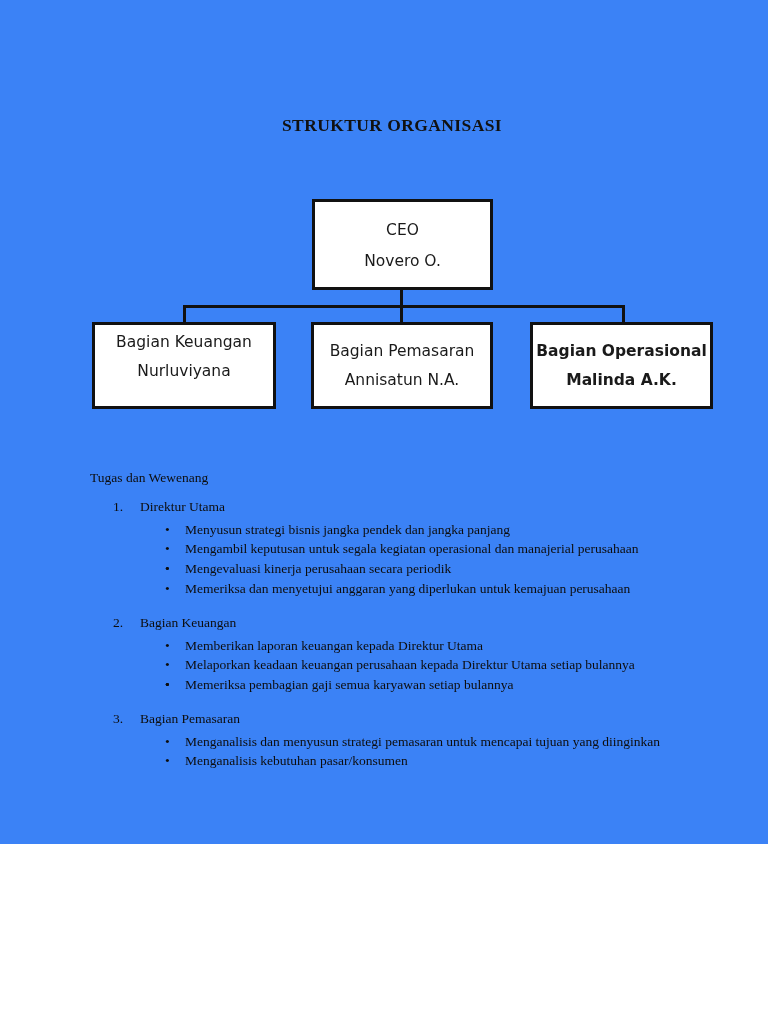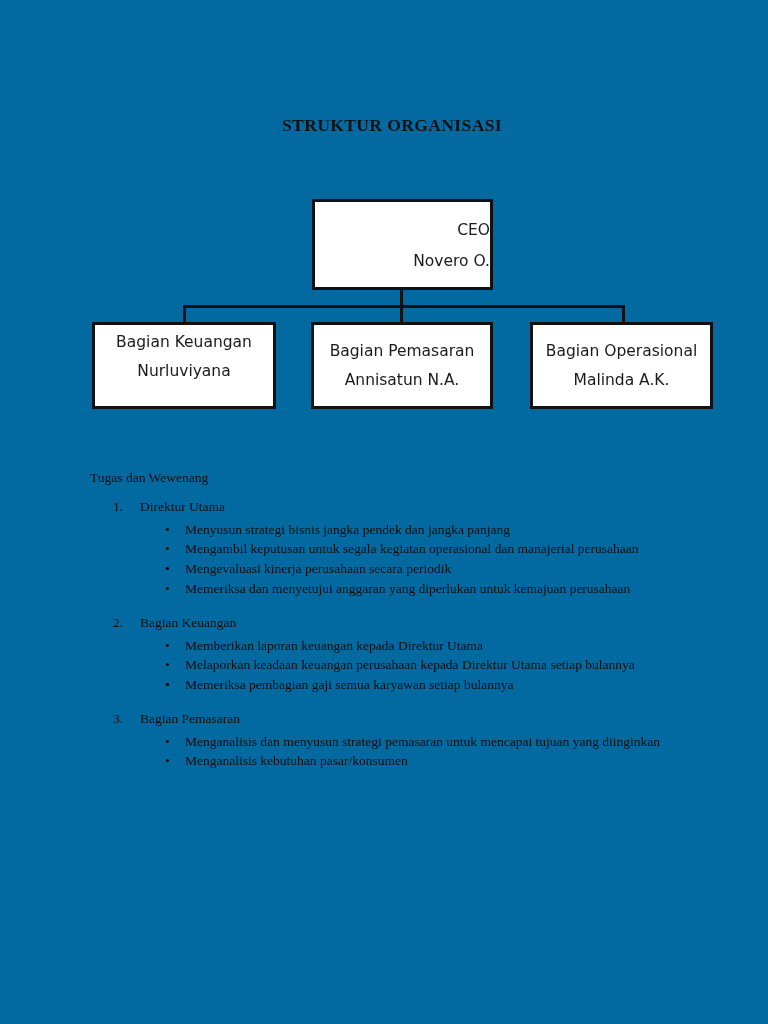--- a/index.html
+++ b/index.html
@@ -3,22 +3,22 @@
 <meta charset="utf-8">
 <style>
   html, body {
     margin: 0;
     padding: 0;
     background: #ffffff;
   }
   .page {
     position: relative;
     width: 768px;
-    height: 1024px;
-    background: #0369a1;
+    height: 844px;
+    background: #3b82f6;
     overflow: hidden;
     font-family: "Liberation Serif", "DejaVu Serif", serif;
     color: #0d0d0d;
   }
 
   
   .doc-title {
     position: absolute;
     left: 0;
     top: 115px;
@@ -54,21 +54,20 @@
   }
   .node .line1 { display: block; }
   .node .line2 { display: block; }
 
   .node-ceo {
     left: 312px;
     top: 199px;
     width: 181px;
     height: 91px;
     padding-top: 21px;
-    text-align: right;
   }
   .node-ceo .line1 { margin-bottom: 15px; }
 
   .node-keuangan {
     left: 92px;
     top: 322px;
     width: 184px;
     height: 87px;
     padding-top: 10px;
   }
@@ -82,20 +81,21 @@
     padding-top: 19px;
   }
   .node-pemasaran .line1 { margin-bottom: 13px; }
 
   .node-operasional {
     left: 530px;
     top: 322px;
     width: 183px;
     height: 87px;
     padding-top: 19px;
+    font-weight: bold;
   }
   .node-operasional .line1 { margin-bottom: 13px; }
 
   .connector {
     position: absolute;
     background: #111111;
   }
   .conn-stem-top   { left: 400px; top: 289px; width: 3px;   height: 19px; }
   .conn-hbar       { left: 183px; top: 305px; width: 442px; height: 3px;  }
   .conn-drop-left  { left: 183px; top: 305px; width: 3px;   height: 19px; }

